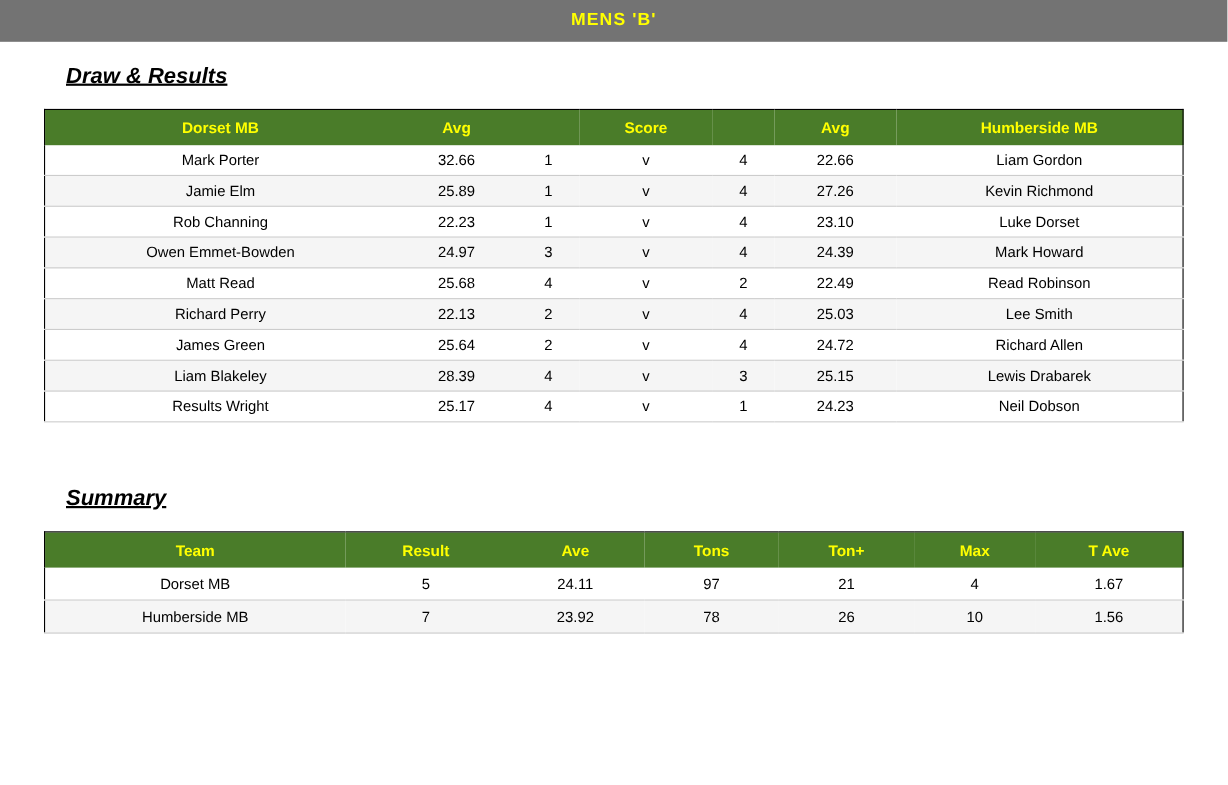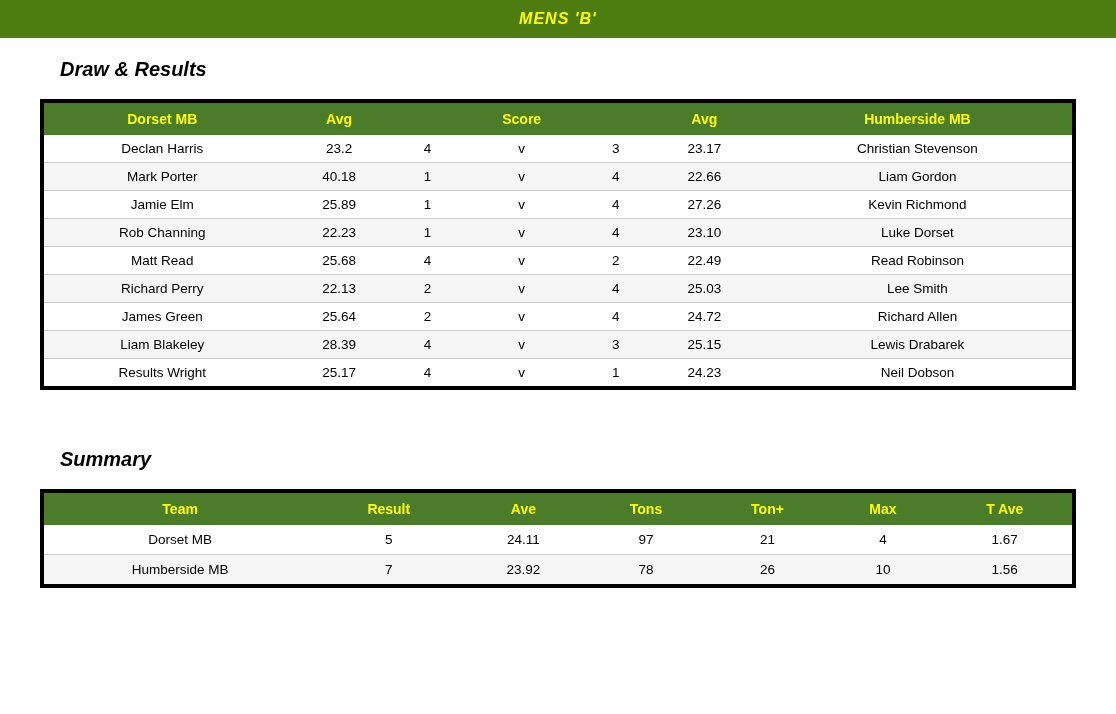--- a/index.html
+++ b/index.html
@@ -4,36 +4,36 @@
   <style>
     * { box-sizing: border-box; margin: 0; padding: 0; }
     body {
       font-family: Arial, sans-serif;
       background: #ffffff;
       color: #000000;
       width: 1116px;
       min-height: 714px;
     }
     .page-title-bar {
-      background: #4d7c0f;
+      background: #737373;
       text-align: center;
       padding: 10px 0;
       margin-bottom: 20px;
-      font-style: italic;
     }
     .page-title-bar span {
       color: #ffff00;
       font-weight: bold;
       font-size: 16px;
       letter-spacing: 1px;
     }
     .section-title {
       font-size: 20px;
       font-weight: bold;
       font-style: italic;
+      text-decoration: underline;
       margin: 10px 0 18px 60px;
     }
     .main-table {
       width: calc(100% - 80px);
       margin: 0 40px;
       border-collapse: collapse;
       margin-bottom: 30px;
     }
     .main-table thead tr {
       background: #4a7c29;
@@ -79,21 +79,21 @@
     }
     .summary-table tbody tr:nth-child(even) {
       background: #f5f5f5;
     }
     .summary-table tbody td {
       padding: 7px 10px;
       text-align: center;
       font-size: 13.5px;
     }
     .outer-border {
-      border: 4px solid #000000;
+      border: 1px solid #000000;
     }
   </style>
 </head>
 <body>
 
 
 
 <div class="page-title-bar">
   <span>MENS 'B'</span>
 </div>
@@ -106,32 +106,23 @@
       <th>Dorset MB</th>
       <th>Avg</th>
       <th></th>
       <th>Score</th>
       <th></th>
       <th>Avg</th>
       <th>Humberside MB</th>
     </tr>
   </thead>
   <tbody id="main-table-body">
-  <tr>
-      <td class="player-name">Declan Harris</td>
-      <td>23.2</td>
-      <td>4</td>
-      <td>v</td>
-      <td>3</td>
-      <td>23.17</td>
-      <td class="player-name">Christian Stevenson</td>
-    </tr>
       <tr>
       <td class="player-name">Mark Porter</td>
-      <td>40.18</td>
+      <td>32.66</td>
       <td>1</td>
       <td>v</td>
       <td>4</td>
       <td>22.66</td>
       <td class="player-name">Liam Gordon</td>
     </tr>
       <tr>
       <td class="player-name">Jamie Elm</td>
       <td>25.89</td>
       <td>1</td>
@@ -141,20 +132,29 @@
       <td class="player-name">Kevin Richmond</td>
     </tr>
       <tr>
       <td class="player-name">Rob Channing</td>
       <td>22.23</td>
       <td>1</td>
       <td>v</td>
       <td>4</td>
       <td>23.10</td>
       <td class="player-name">Luke Dorset</td>
+    </tr>
+      <tr>
+      <td class="player-name">Owen Emmet-Bowden</td>
+      <td>24.97</td>
+      <td>3</td>
+      <td>v</td>
+      <td>4</td>
+      <td>24.39</td>
+      <td class="player-name">Mark Howard</td>
     </tr>
       <tr>
       <td class="player-name">Matt Read</td>
       <td>25.68</td>
       <td>4</td>
       <td>v</td>
       <td>2</td>
       <td>22.49</td>
       <td class="player-name">Read Robinson</td>
     </tr>

